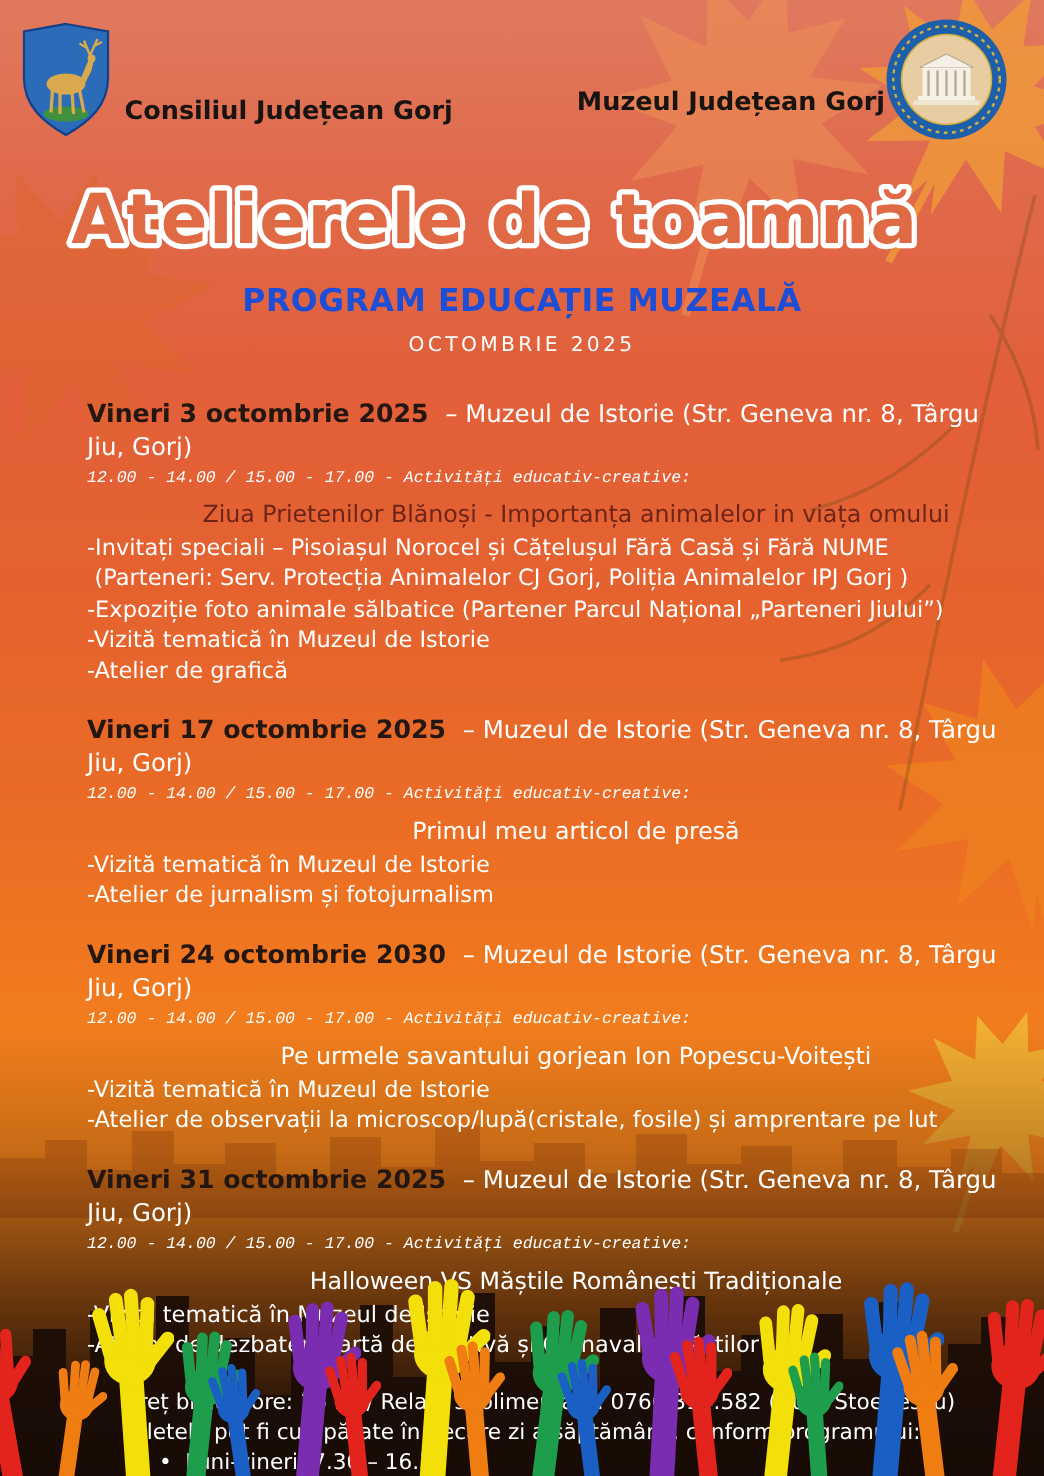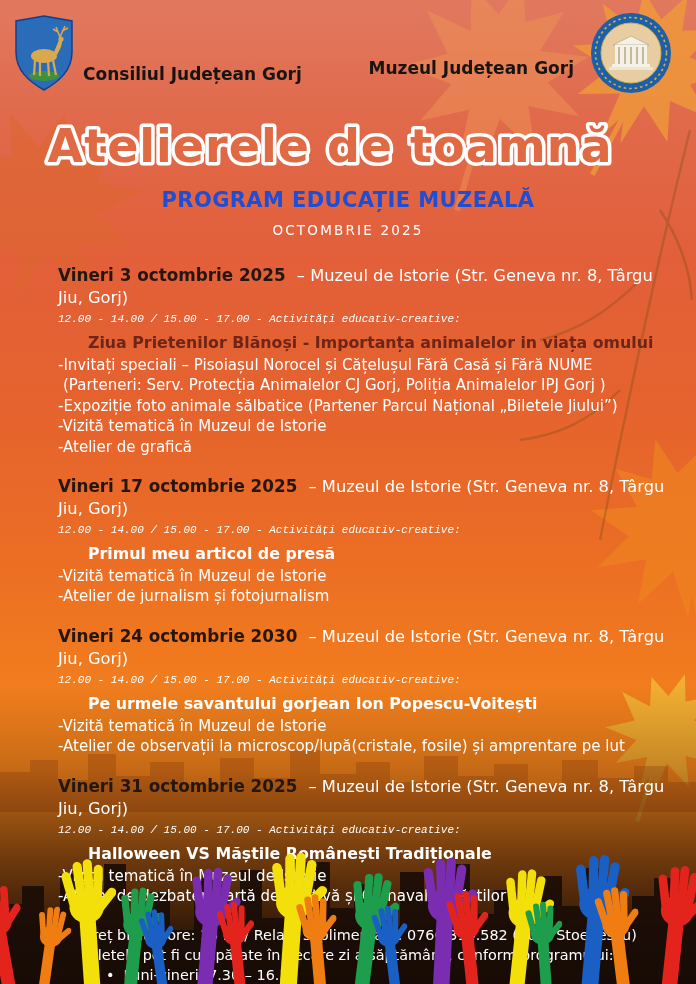--- a/index.html
+++ b/index.html
@@ -14,33 +14,33 @@
       #ea6b26 54%, #f0781f 66%, #f4861c 76%, #f68f1c 86%, #ee8a17 100%);
   }
   .deco { position:absolute; pointer-events:none; }
   .leaf { fill:currentColor; }
   
   .content { position:relative; z-index:10; }
   .header { display:flex; justify-content:space-between; align-items:center;
             padding:10px 24px 0 12px; height:86px; }
   .org-left { display:flex; align-items:flex-end; gap:7px; }
   .org-label { font-size:17px; font-weight:bold; color:#181412; margin-bottom:8px; white-space:nowrap; }
-  .org-right { display:flex; align-items:flex-end; gap:16px; }
+  .org-right { display:flex; align-items:flex-end; gap:0; }
   .org-right .org-label { margin-bottom:16px; }
   .title-wrap { text-align:left; margin-top:18px; }
   .subtitle { text-align:center; margin-top:4px; font-size:21px; font-weight:bold;
               color:#1d4ed8; letter-spacing:.4px; }
   .month { text-align:center; margin-top:10px; font-size:13.5px; color:#ffffff; letter-spacing:2.2px; }
   .events { margin:26px 16px 0 58px; }
   .event { margin-bottom:18px; }
   .ev-line1 { font-size:16.3px; color:#ffffff; line-height:22px; }
   .ev-date { font-weight:bold; color:#241712; font-size:16.8px; }
   .ev-loc { margin-left:6px; }
   .ev-time { font-style:italic; font-size:11px; color:#ffffff; line-height:21px;font-family:Liberation Mono, monospace; }
-  .ev-title { font-weight:bold; font-size:15.8px; color:#ffffff; margin:2px 0 2px 30px; line-height:21px; }
+  .ev-title { font-weight:normal; font-size:15.8px; color:#ffffff; margin:2px 0 2px 30px; line-height:21px;text-align:center; }
   .ev-title.dark { color:#6e2517; }
   .ev-item { font-size:15px; color:#ffffff; line-height:20.4px; }
   .ev-item.indent { padding-left:5px; }
   .footer { margin:20px 20px 0 84px; color:#ffffff; font-size:14.4px; line-height:19.6px; }
   .bullet { padding-left:22px; }
   .bullet .dot { margin-right:9px; }
   
   .skyline-mid { position:absolute; left:0; bottom:172px; z-index:2; opacity:.32; }
   .bottom-shade {
     position:absolute; left:0; right:0; bottom:0; height:300px; z-index:3;
@@ -157,21 +157,21 @@
 
       <section class="event">
         <div class="ev-line1">
           <span class="ev-date">Vineri 3 octombrie 2025</span>
           <span class="ev-loc">– Muzeul de Istorie (Str. Geneva nr. 8, Târgu Jiu, Gorj)</span>
         </div>
         <div class="ev-time">12.00 - 14.00 / 15.00 - 17.00 - Activități educativ-creative:</div>
         <div class="ev-title dark">Ziua Prietenilor Blănoși - Importanța animalelor in viața omului</div>
         <div class="ev-item">-Invitați speciali – Pisoiașul Norocel și Cățelușul Fără Casă și Fără NUME</div>
         <div class="ev-item indent">(Parteneri: Serv. Protecția Animalelor CJ Gorj, Poliția Animalelor IPJ Gorj )</div>
-        <div class="ev-item">-Expoziție foto animale sălbatice (Partener Parcul Național „Biletele Jiului”)</div>
+        <div class="ev-item">-Expoziție foto animale sălbatice (Partener Parcul Național „Parteneri Jiului”)</div>
         <div class="ev-item">-Vizită tematică în Muzeul de Istorie</div>
         <div class="ev-item">-Atelier de grafică</div>
       </section>
 
       <section class="event">
         <div class="ev-line1">
           <span class="ev-date">Vineri 17 octombrie 2025</span>
           <span class="ev-loc">– Muzeul de Istorie (Str. Geneva nr. 8, Târgu Jiu, Gorj)</span>
         </div>
         <div class="ev-time">12.00 - 14.00 / 15.00 - 17.00 - Activități educativ-creative:</div>

